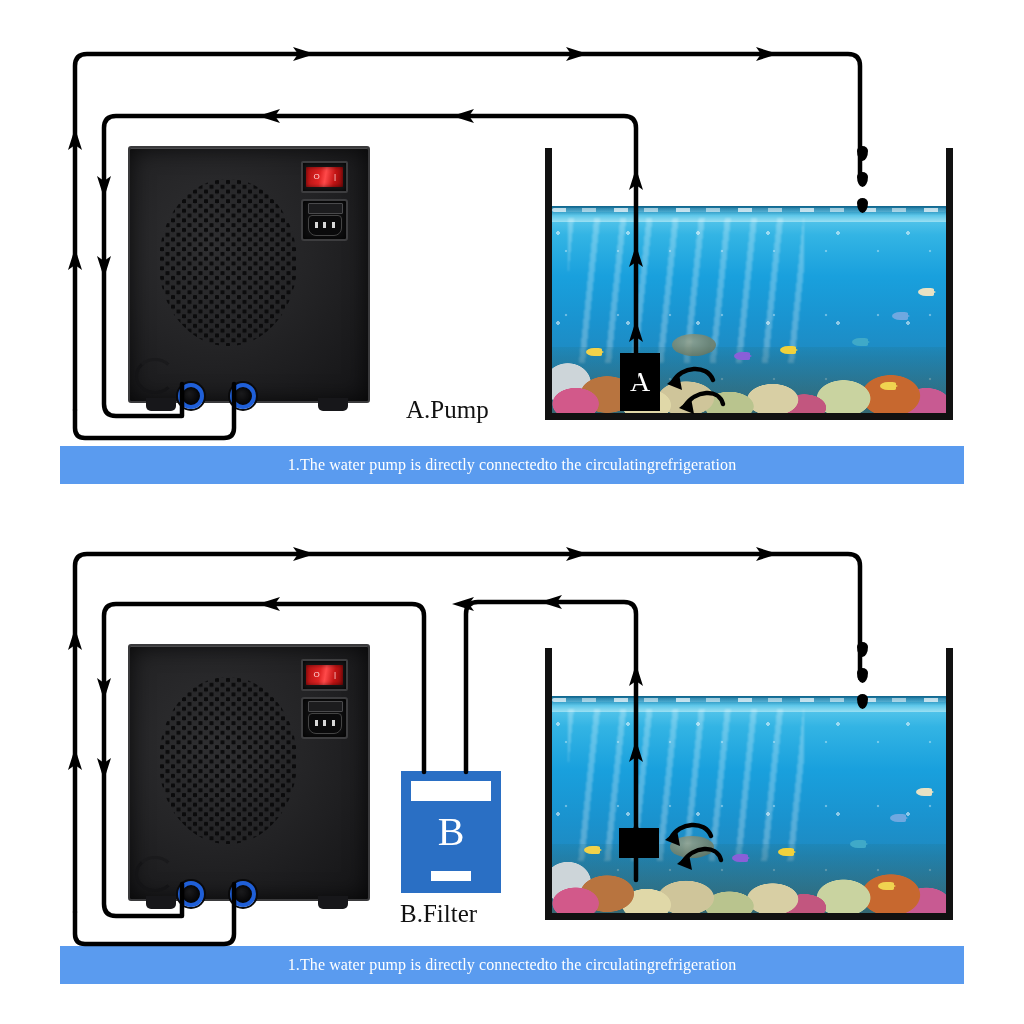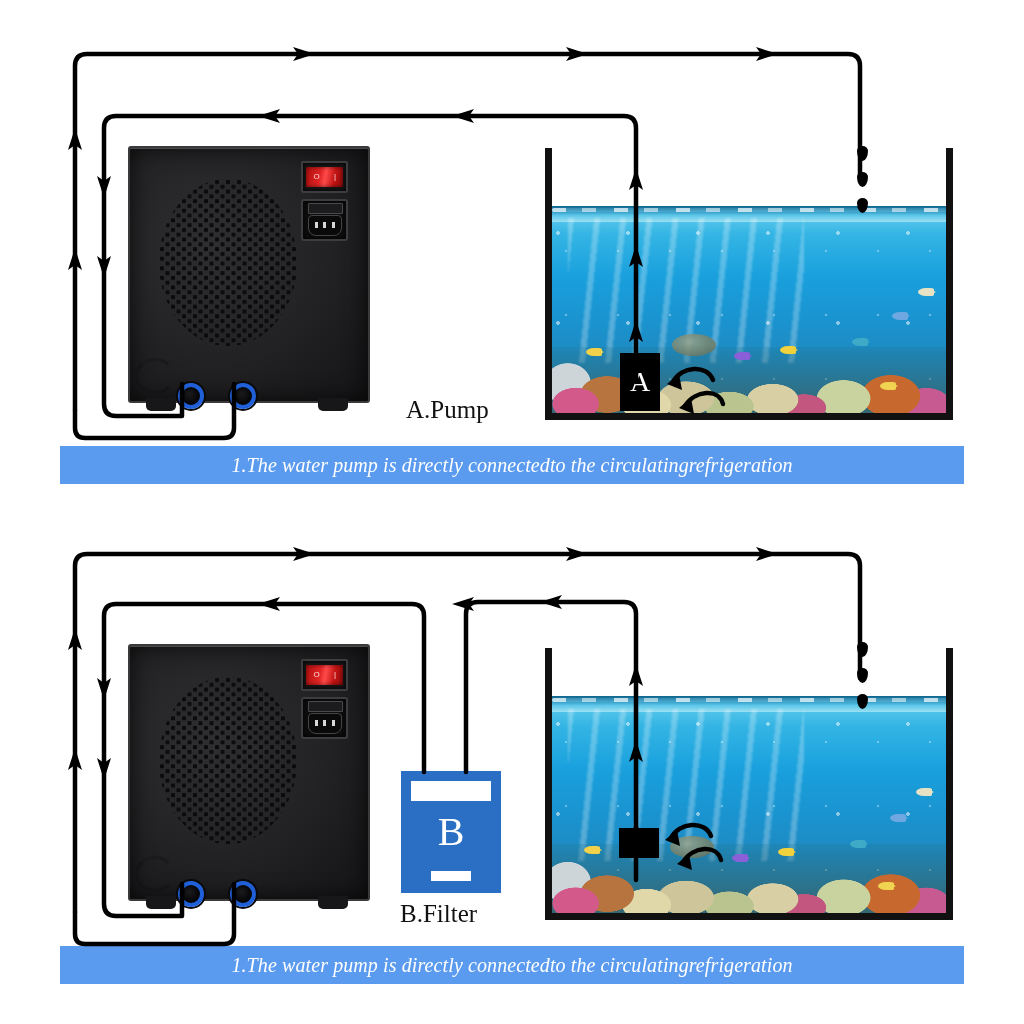--- a/index.html
+++ b/index.html
@@ -164,21 +164,21 @@
   .filter .letter{
     position:absolute;left:0;right:0;top:34%;text-align:center;
     color:#fff;font-size:40px;line-height:1;
   }
 
   
   .caption{position:absolute;color:#111;font-size:25px;white-space:nowrap;}
   .banner{
     position:absolute;background:#5a9bef;color:#fff;
     display:flex;align-items:center;justify-content:center;
-    font-size:20px;letter-spacing:.1px;font-style:italic;
+    font-size:16px;letter-spacing:.1px;
   }
 
   
   .tubes{position:absolute;left:0;top:0;width:1024px;height:1024px;pointer-events:none;}
   .tube{fill:none;stroke:#000;stroke-width:4.5;stroke-linecap:round;stroke-linejoin:round;}
   .arrowhead{fill:#000;}
 </style>
 </head>
 <body>
 

